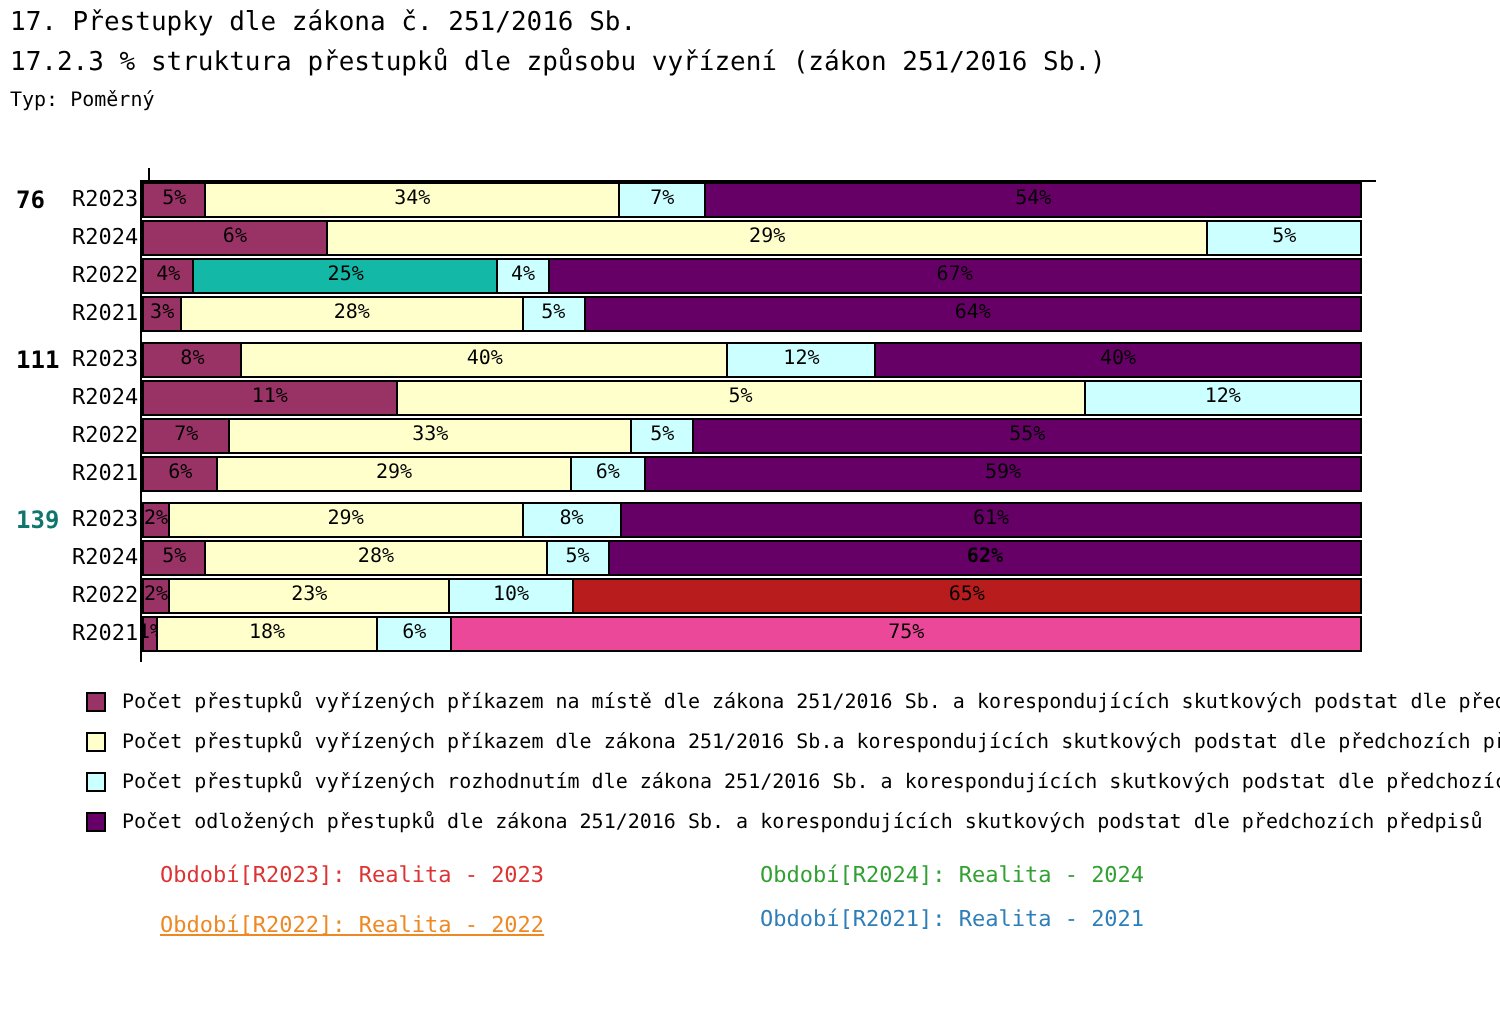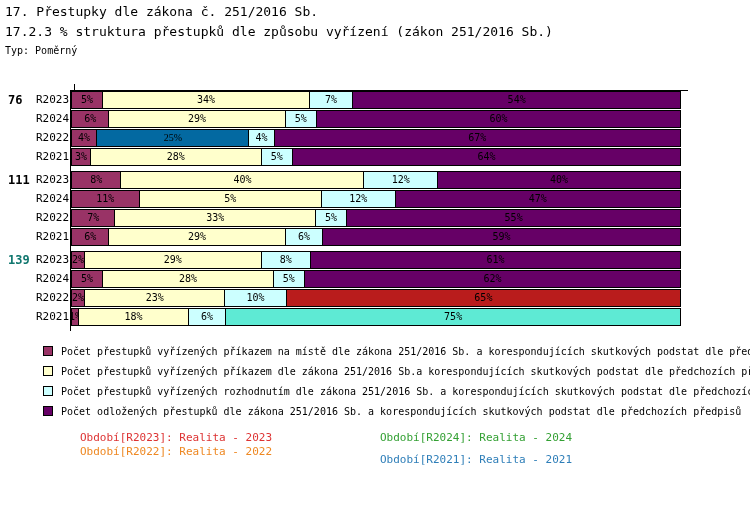--- a/index.html
+++ b/index.html
@@ -32,21 +32,21 @@
   
   #legend{position:absolute;left:43px;top:341px;}
   .legend-item{height:20px;display:flex;align-items:center;white-space:nowrap;}
   .swatch{display:inline-block;width:8px;height:8px;border:1px solid #000;margin-right:8px;flex:0 0 auto;}
   .legend-text{font-size:10px;}
 
   
   .period-item{position:absolute;font-size:11px;white-space:nowrap;}
   .period-item:nth-of-type(1){left:80px;top:431px;}
   .period-item:nth-of-type(2){left:380px;top:431px;}
-  .period-item:nth-of-type(3){left:80px;top:445px;}
+  .period-item:nth-of-type(3){left:80px;top:456px;text-decoration:underline;}
   .period-item:nth-of-type(4){left:380px;top:453px;}
 </style>
 </head>
 <body>
 
 <div class="title-line" id="title1">17. Přestupky dle zákona č. 251/2016 Sb.</div>
 <div class="title-line" id="title2">17.2.3 % struktura přestupků dle způsobu vyřízení (zákon 251/2016 Sb.)</div>
 <div id="type-note">Typ: Poměrný</div>
 
 <div id="chart">
@@ -61,29 +61,28 @@
           <div class="seg" style="flex-grow: 54; background: rgb(102, 0, 102);">54%</div>
         </div>
       </div>
       <div class="chart-row">
         <div class="gcell"></div>
         <div class="rlabel">R2024</div>
         <div class="bar">
           <div class="seg" style="flex-grow: 6; background: rgb(153, 51, 102);">6%</div>
           <div class="seg" style="flex-grow: 29; background: rgb(255, 255, 204);">29%</div>
           <div class="seg" style="flex-grow: 5; background: rgb(204, 255, 255);">5%</div>
-          <div class="seg" style="flex-grow: 60; background: rgb(102, 0, 102);">60%</div>
         </div>
       </div>
       <div class="chart-row">
         <div class="gcell"></div>
         <div class="rlabel">R2022</div>
         <div class="bar">
           <div class="seg" style="flex-grow: 4; background: rgb(153, 51, 102);">4%</div>
-          <div class="seg" style="flex-grow: 25; background: #0369a1; font-family: Liberation Serif, serif;">25%</div>
+          <div class="seg" style="flex-grow: 25; background: #14b8a6;">25%</div>
           <div class="seg" style="flex-grow: 4; background: rgb(204, 255, 255);">4%</div>
           <div class="seg" style="flex-grow: 67; background: rgb(102, 0, 102);">67%</div>
         </div>
       </div>
       <div class="chart-row">
         <div class="gcell"></div>
         <div class="rlabel">R2021</div>
         <div class="bar">
           <div class="seg" style="flex-grow: 3; background: rgb(153, 51, 102);">3%</div>
           <div class="seg" style="flex-grow: 28; background: rgb(255, 255, 204);">28%</div>
@@ -103,21 +102,20 @@
           <div class="seg" style="flex-grow: 40; background: rgb(102, 0, 102);">40%</div>
         </div>
       </div>
       <div class="chart-row">
         <div class="gcell"></div>
         <div class="rlabel">R2024</div>
         <div class="bar">
           <div class="seg" style="flex-grow: 11; background: rgb(153, 51, 102);">11%</div>
           <div class="seg" style="flex-grow: 30; background: rgb(255, 255, 204);">5%</div>
           <div class="seg" style="flex-grow: 12; background: rgb(204, 255, 255);">12%</div>
-          <div class="seg" style="flex-grow: 47; background: rgb(102, 0, 102);">47%</div>
         </div>
       </div>
       <div class="chart-row">
         <div class="gcell"></div>
         <div class="rlabel">R2022</div>
         <div class="bar">
           <div class="seg" style="flex-grow: 7; background: rgb(153, 51, 102);">7%</div>
           <div class="seg" style="flex-grow: 33; background: rgb(255, 255, 204);">33%</div>
           <div class="seg" style="flex-grow: 5; background: rgb(204, 255, 255);">5%</div>
           <div class="seg" style="flex-grow: 55; background: rgb(102, 0, 102);">55%</div>
@@ -145,41 +143,41 @@
           <div class="seg" style="flex-grow: 61; background: rgb(102, 0, 102);">61%</div>
         </div>
       </div>
       <div class="chart-row">
         <div class="gcell"></div>
         <div class="rlabel">R2024</div>
         <div class="bar">
           <div class="seg" style="flex-grow: 5; background: rgb(153, 51, 102);">5%</div>
           <div class="seg" style="flex-grow: 28; background: rgb(255, 255, 204);">28%</div>
           <div class="seg" style="flex-grow: 5; background: rgb(204, 255, 255);">5%</div>
-          <div class="seg" style="flex-grow: 62; background: rgb(102, 0, 102);">62%</div>
+          <div class="seg" style="flex-grow: 62; background: rgb(102, 0, 102); font-weight: bold;">62%</div>
         </div>
       </div>
       <div class="chart-row">
         <div class="gcell"></div>
         <div class="rlabel">R2022</div>
         <div class="bar">
           <div class="seg" style="flex-grow: 2; background: rgb(153, 51, 102);">2%</div>
           <div class="seg" style="flex-grow: 23; background: rgb(255, 255, 204);">23%</div>
           <div class="seg" style="flex-grow: 10; background: rgb(204, 255, 255);">10%</div>
           <div class="seg" style="flex-grow: 65; background: #b91c1c;">65%</div>
         </div>
       </div>
       <div class="chart-row">
         <div class="gcell"></div>
         <div class="rlabel">R2021</div>
         <div class="bar">
           <div class="seg" style="flex-grow: 1; background: rgb(153, 51, 102);">1%</div>
           <div class="seg" style="flex-grow: 18; background: rgb(255, 255, 204);">18%</div>
           <div class="seg" style="flex-grow: 6; background: rgb(204, 255, 255);">6%</div>
-          <div class="seg" style="flex-grow: 75; background: #5eead4;">75%</div>
+          <div class="seg" style="flex-grow: 75; background: #ec4899;">75%</div>
         </div>
       </div>
     </div>
   </div>
 
 <div class="axis" id="axis-tick-top"></div>
 <div class="axis" id="axis-top"></div>
 <div class="axis" id="axis-left"></div>
 
 <div id="legend">

